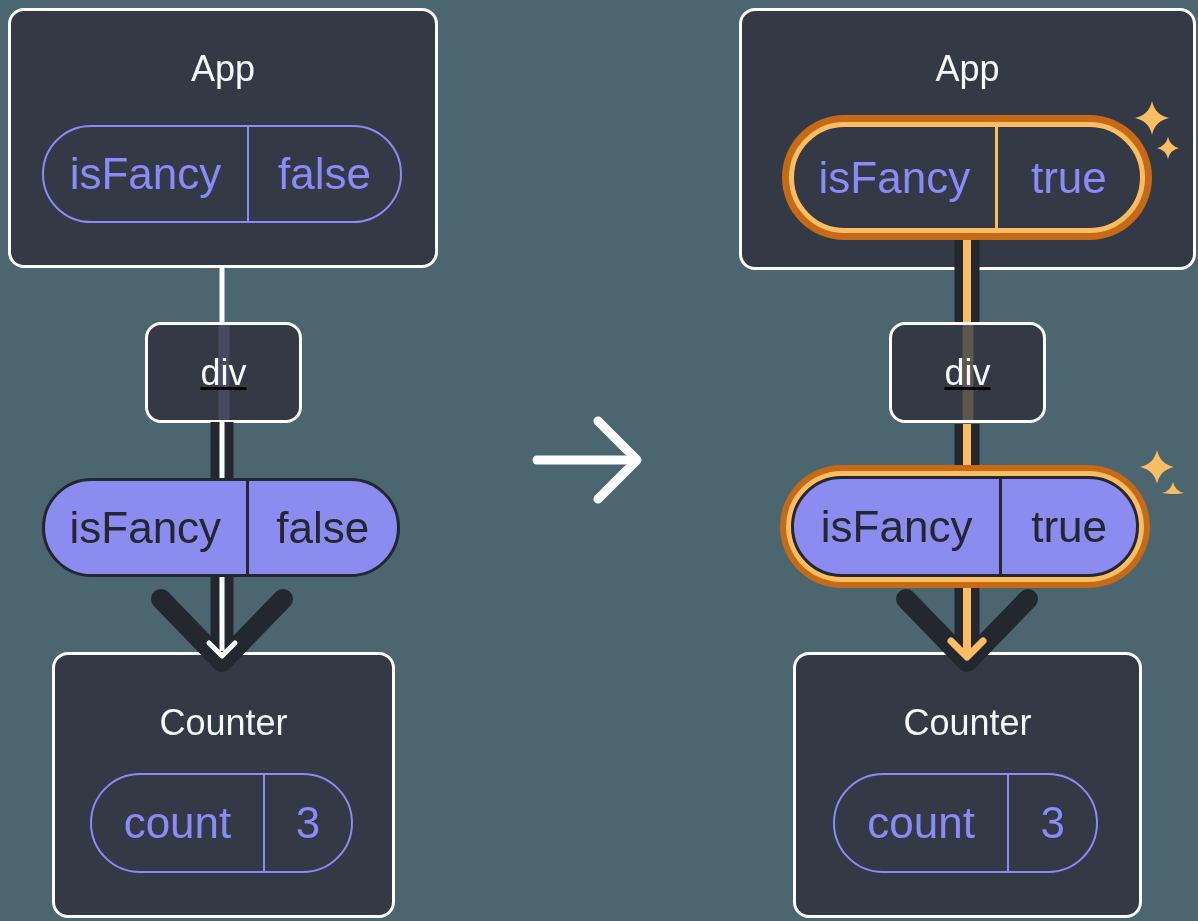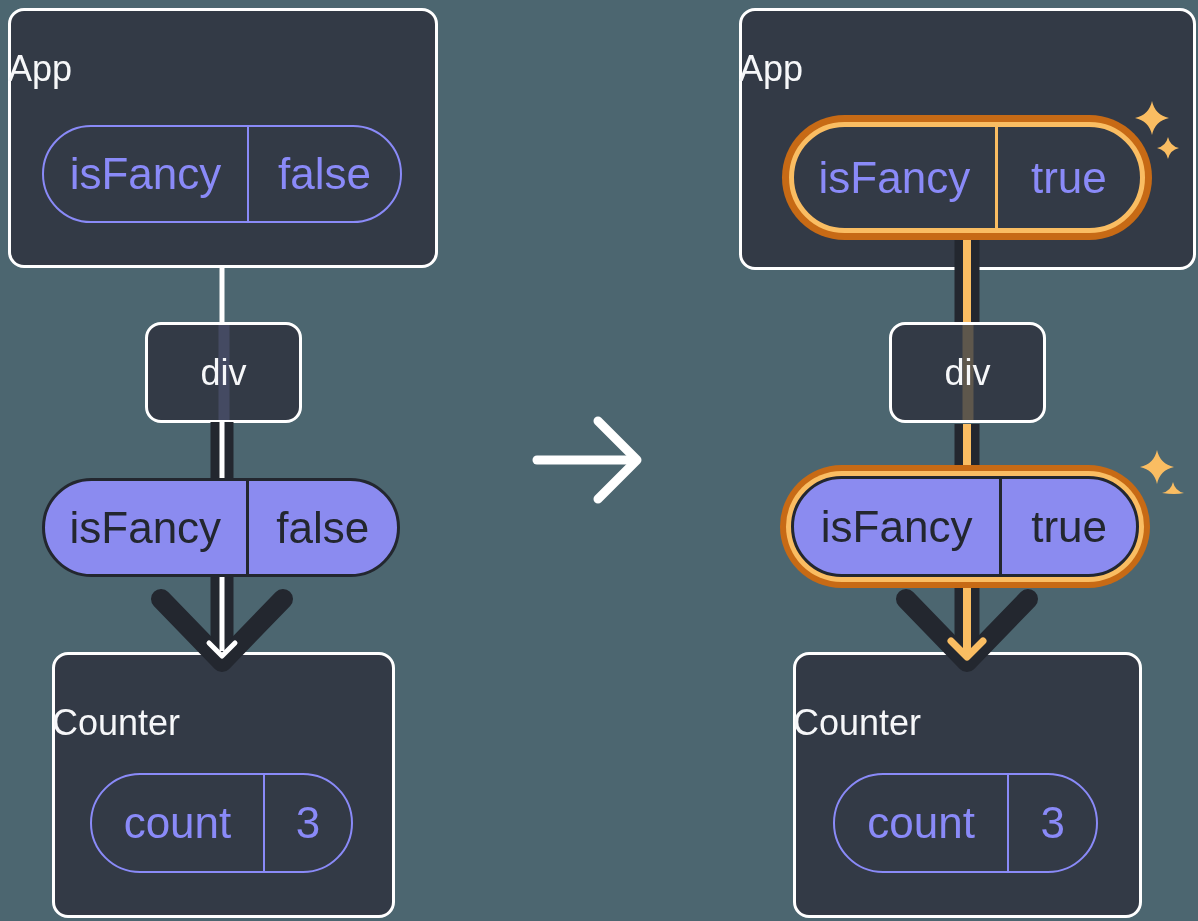--- a/index.html
+++ b/index.html
@@ -7,25 +7,25 @@
     --purple:#8A8AF8; --purpleFill:#8B8BF0; --dark:#23272F;
     --orangeDark:#C76A15; --orangeLight:#FABD62;
   }
   *{margin:0;padding:0;box-sizing:border-box;}
   html,body{width:100%;height:100%;}
   body{background:var(--bg);font-family:"Liberation Sans","DejaVu Sans",sans-serif;}
   .stage{position:relative;width:1198px;height:921px;background:var(--bg);overflow:hidden;}
 
   
   .comp-box{position:absolute;background:var(--boxFill);border:3px solid var(--white);border-radius:16px;z-index:1;}
-  .comp-title{position:absolute;color:var(--titleText);font-size:36px;font-weight:500;text-align:left;line-height:38px;z-index:1;}
+  .comp-title{position:absolute;color:var(--titleText);font-size:36px;font-weight:500;text-align:center;line-height:38px;z-index:1;}
 
   
   .div-box{position:absolute;width:157px;height:101px;background:var(--boxFill);border:3px solid var(--white);
-    border-radius:16px;display:flex;align-items:center;justify-content:center;z-index:1;overflow:hidden;}
+    border-radius:16px;display:flex;align-items:center;justify-content:center;z-index:1;overflow:hidden;text-decoration:underline;}
   .div-box .pass-stripe{position:absolute;top:0;bottom:0;left:50%;transform:translateX(-50%);width:11px;}
   .stripe-plain{background:rgba(160,160,250,0.16);}
   .stripe-hot{background:rgba(250,189,98,0.22);}
   .div-label{position:relative;color:var(--titleText);font-size:36px;font-weight:500;}
 
   
   .pill{position:absolute;display:flex;border-radius:999px;overflow:hidden;z-index:3;justify-content:space-between;}
   .pill .cell{display:flex;align-items:center;justify-content:center;font-size:44px;font-weight:500;}
   .pill-outline{border:2.5px solid var(--purple);background:transparent;}
   .pill-outline .cell{color:var(--purple);}

